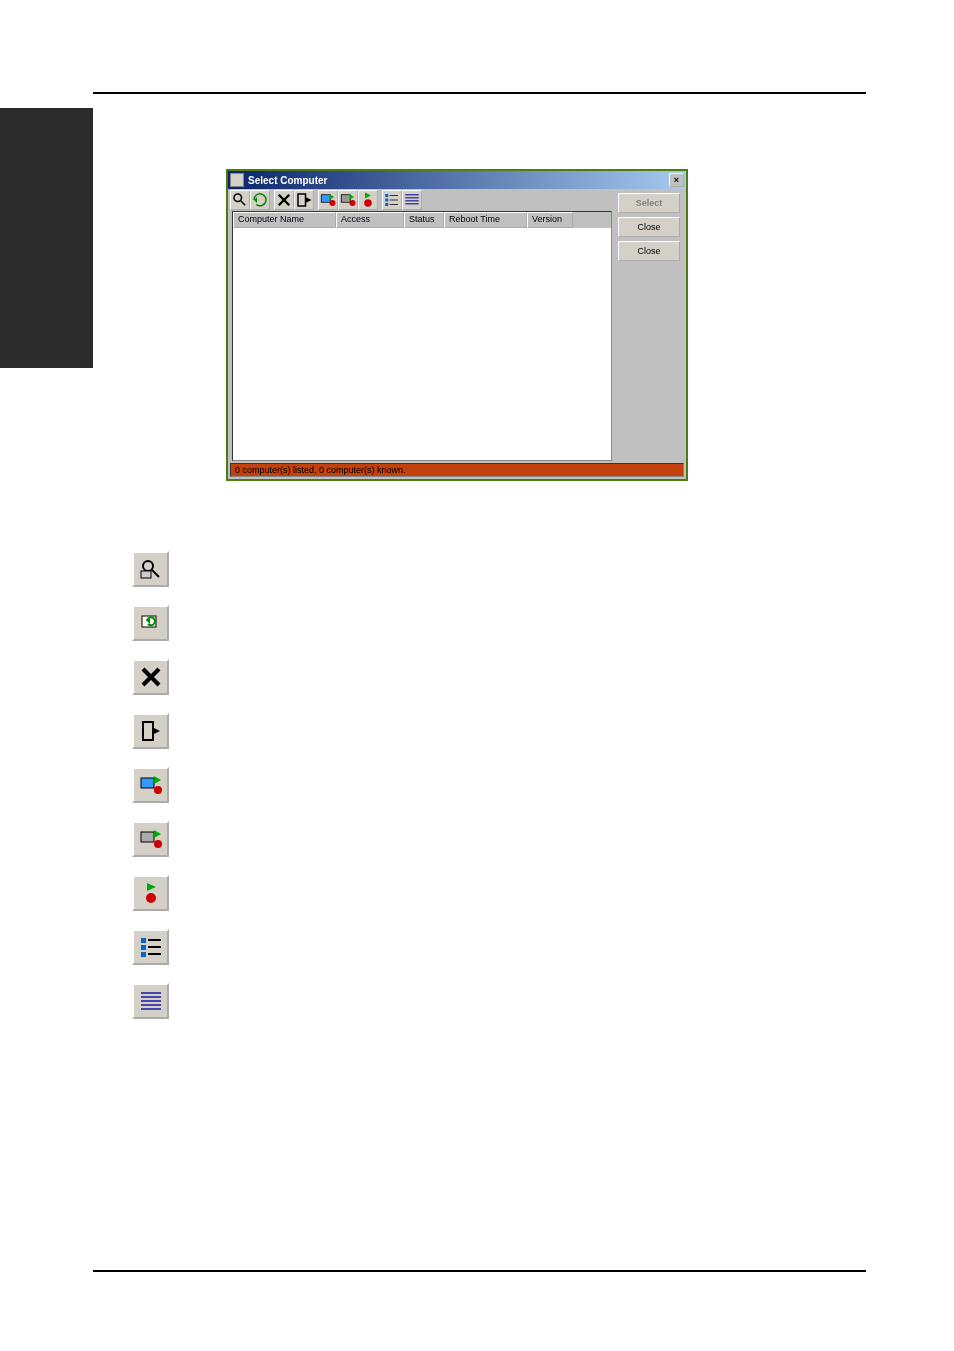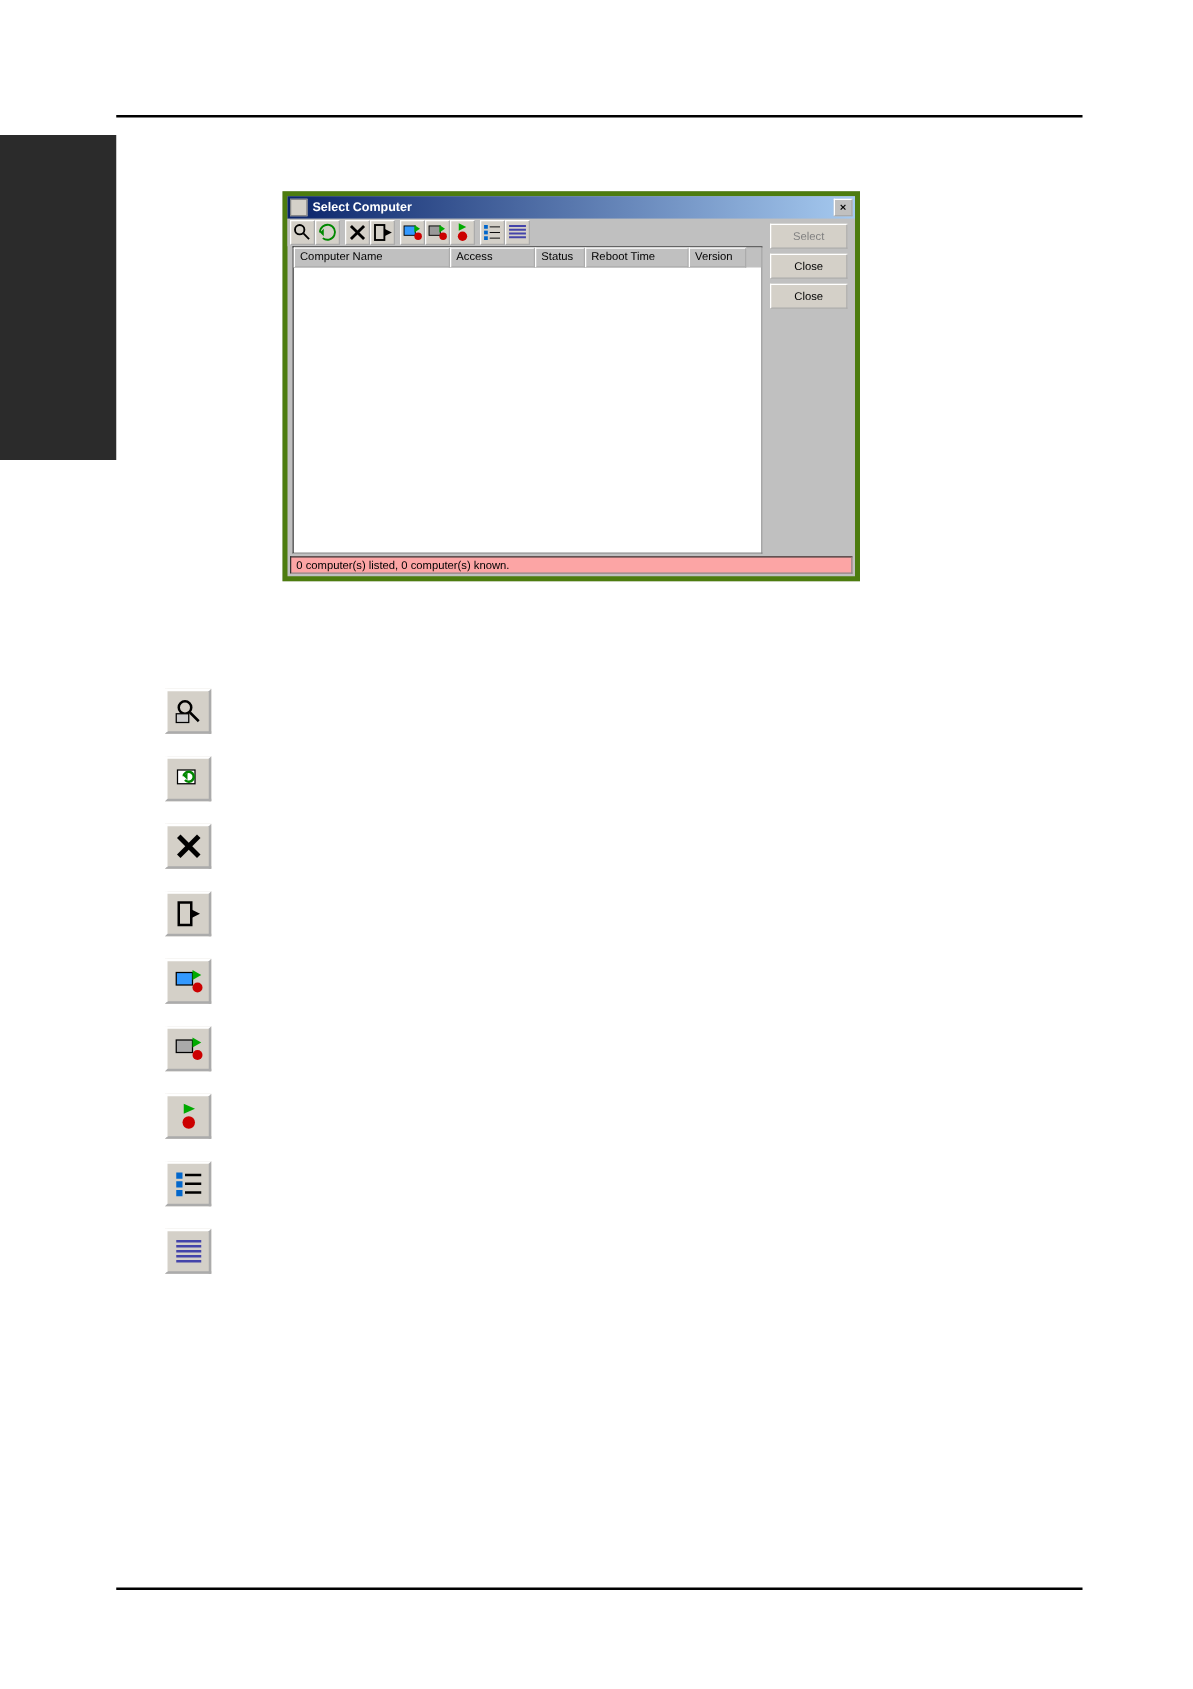--- a/index.html
+++ b/index.html
@@ -2,40 +2,40 @@
 <html><head>
   <meta charset="utf-8">
   <style>
     * { box-sizing: border-box; margin: 0; padding: 0; }
     body { width: 954px; height: 1351px; background: #fff; font-family: Arial, sans-serif; position: relative; }
     
     .content-area { position: absolute; left: 93px; top: 92px; width: 773px; }
     .hr-top { border-top: 2px solid #000; margin-bottom: 12px; }
     .black-sidebar { position: absolute; left: 0; top: 108px; width: 93px; height: 260px; background: #2b2b2b; }
     
-    .screenshot-wrap { margin-left: 133px; margin-top: 59px; width: 462px; height: 312px; background: #c0c0c0; border: 4px solid #4d7c0f; position: relative; font-family: Tahoma, sans-serif; }
+    .screenshot-wrap { margin-left: 133px; margin-top: 75px; width: 462px; height: 312px; background: #c0c0c0; border: 2px solid #4d7c0f; position: relative; font-family: Tahoma, sans-serif; }
     .titlebar { height: 18px; background: linear-gradient(to right, #0a246a, #a6caf0); color: #fff; display: flex; align-items: center; padding: 0 2px; font-size: 10px; font-weight: bold; }
     .titlebar .ticon { width: 14px; height: 14px; background: #d4d0c8; margin-right: 4px; border: 1px solid #888; display: inline-block; }
     .titlebar .ttext { flex: 1; }
     .titlebar .close-x { width: 15px; height: 14px; background: #c0c0c0; border: 1px outset #fff; color: #000; font-size: 9px; text-align: center; line-height: 12px; font-weight: bold; }
     
     .toolbar { height: 22px; background: #c0c0c0; display: flex; align-items: center; padding: 0 2px; gap: 0; }
     .tbtn { width: 20px; height: 20px; border: 1px outset #fff; background: #d4d0c8; display: flex; align-items: center; justify-content: center; font-size: 10px; }
     .tsep { width: 4px; height: 20px; }
     
     .main-panel { position: absolute; left: 4px; top: 40px; right: 74px; bottom: 18px; background: #fff; border: 1px inset #888; }
     .col-headers { height: 16px; background: #c0c0c0; display: flex; font-size: 9px; }
     .col-h { border: 1px outset #fff; padding: 1px 4px; white-space: nowrap; overflow: hidden; }
-    .col-cn { width: 125px; } .col-st { width: 68px; } .col-ac { width: 40px; } .col-rt { width: 83px; } .col-vs { width: 46px; }
+    .col-cn { width: 103px; } .col-st { width: 68px; } .col-ac { width: 40px; } .col-rt { width: 83px; } .col-vs { width: 46px; }
     
     .side-buttons { position: absolute; right: 6px; top: 22px; width: 62px; display: flex; flex-direction: column; gap: 4px; }
     .sbtn { height: 20px; border: 1px outset #fff; background: #d4d0c8; font-size: 9px; text-align: center; line-height: 18px; }
-    .sbtn.disabled { color: #808080; }
-    
-    .statusbar { position: absolute; left: 2px; bottom: 2px; right: 2px; height: 14px; border: 1px inset #888; background: #fca5a5; font-size: 9px; padding: 0 4px; line-height: 12px; color: #000; }
+    .sbtn.disabled { color: #808080; font-weight: bold; }
+    
+    .statusbar { position: absolute; left: 2px; bottom: 2px; right: 2px; height: 14px; border: 1px inset #888; background: #c2410c; font-size: 9px; padding: 0 4px; line-height: 12px; color: #000; }
     
     .icon-list { position: absolute; left: 132px; top: 549px; }
     .irow { display: flex; align-items: center; margin-bottom: 14px; height: 40px; }
     .icon-box { width: 37px; height: 36px; border: 2px outset #fff; background: #d4d0c8; display: flex; align-items: center; justify-content: center; margin-right: 18px; }
     .icon-box svg { width: 24px; height: 24px; }
     
     .hr-bottom { position: absolute; left: 93px; top: 1270px; width: 773px; border-top: 2px solid #000; }
   </style>
 </head>
 <body>

